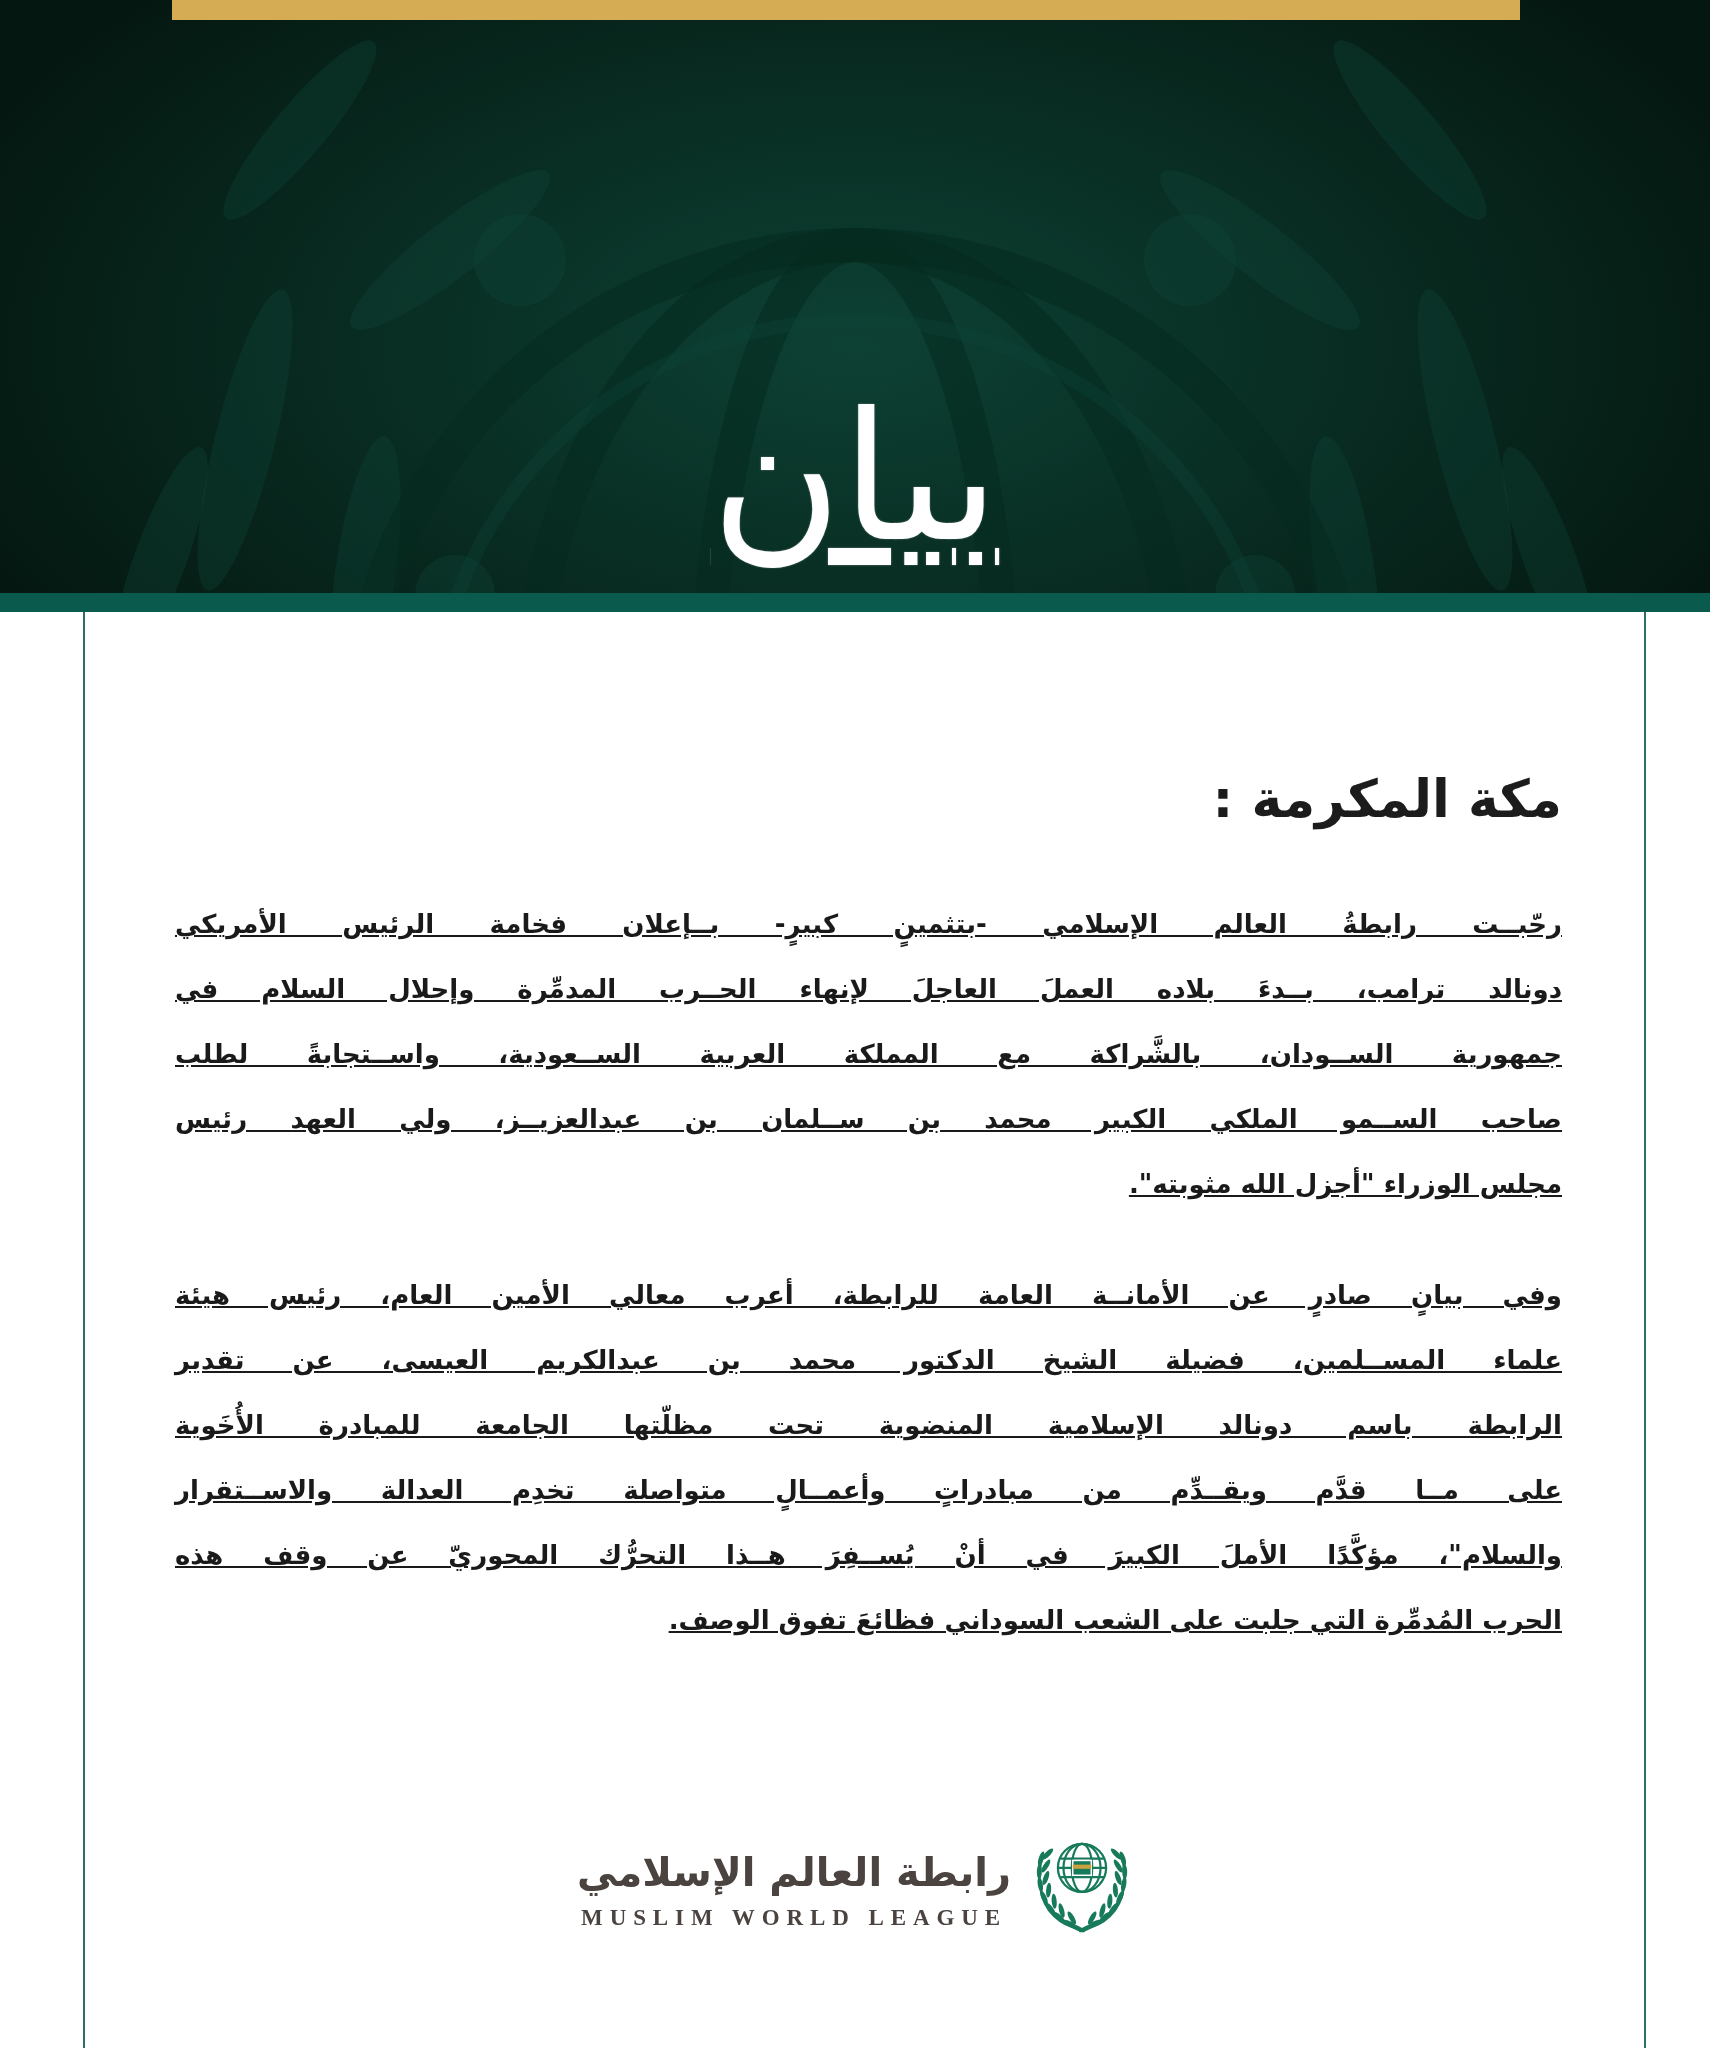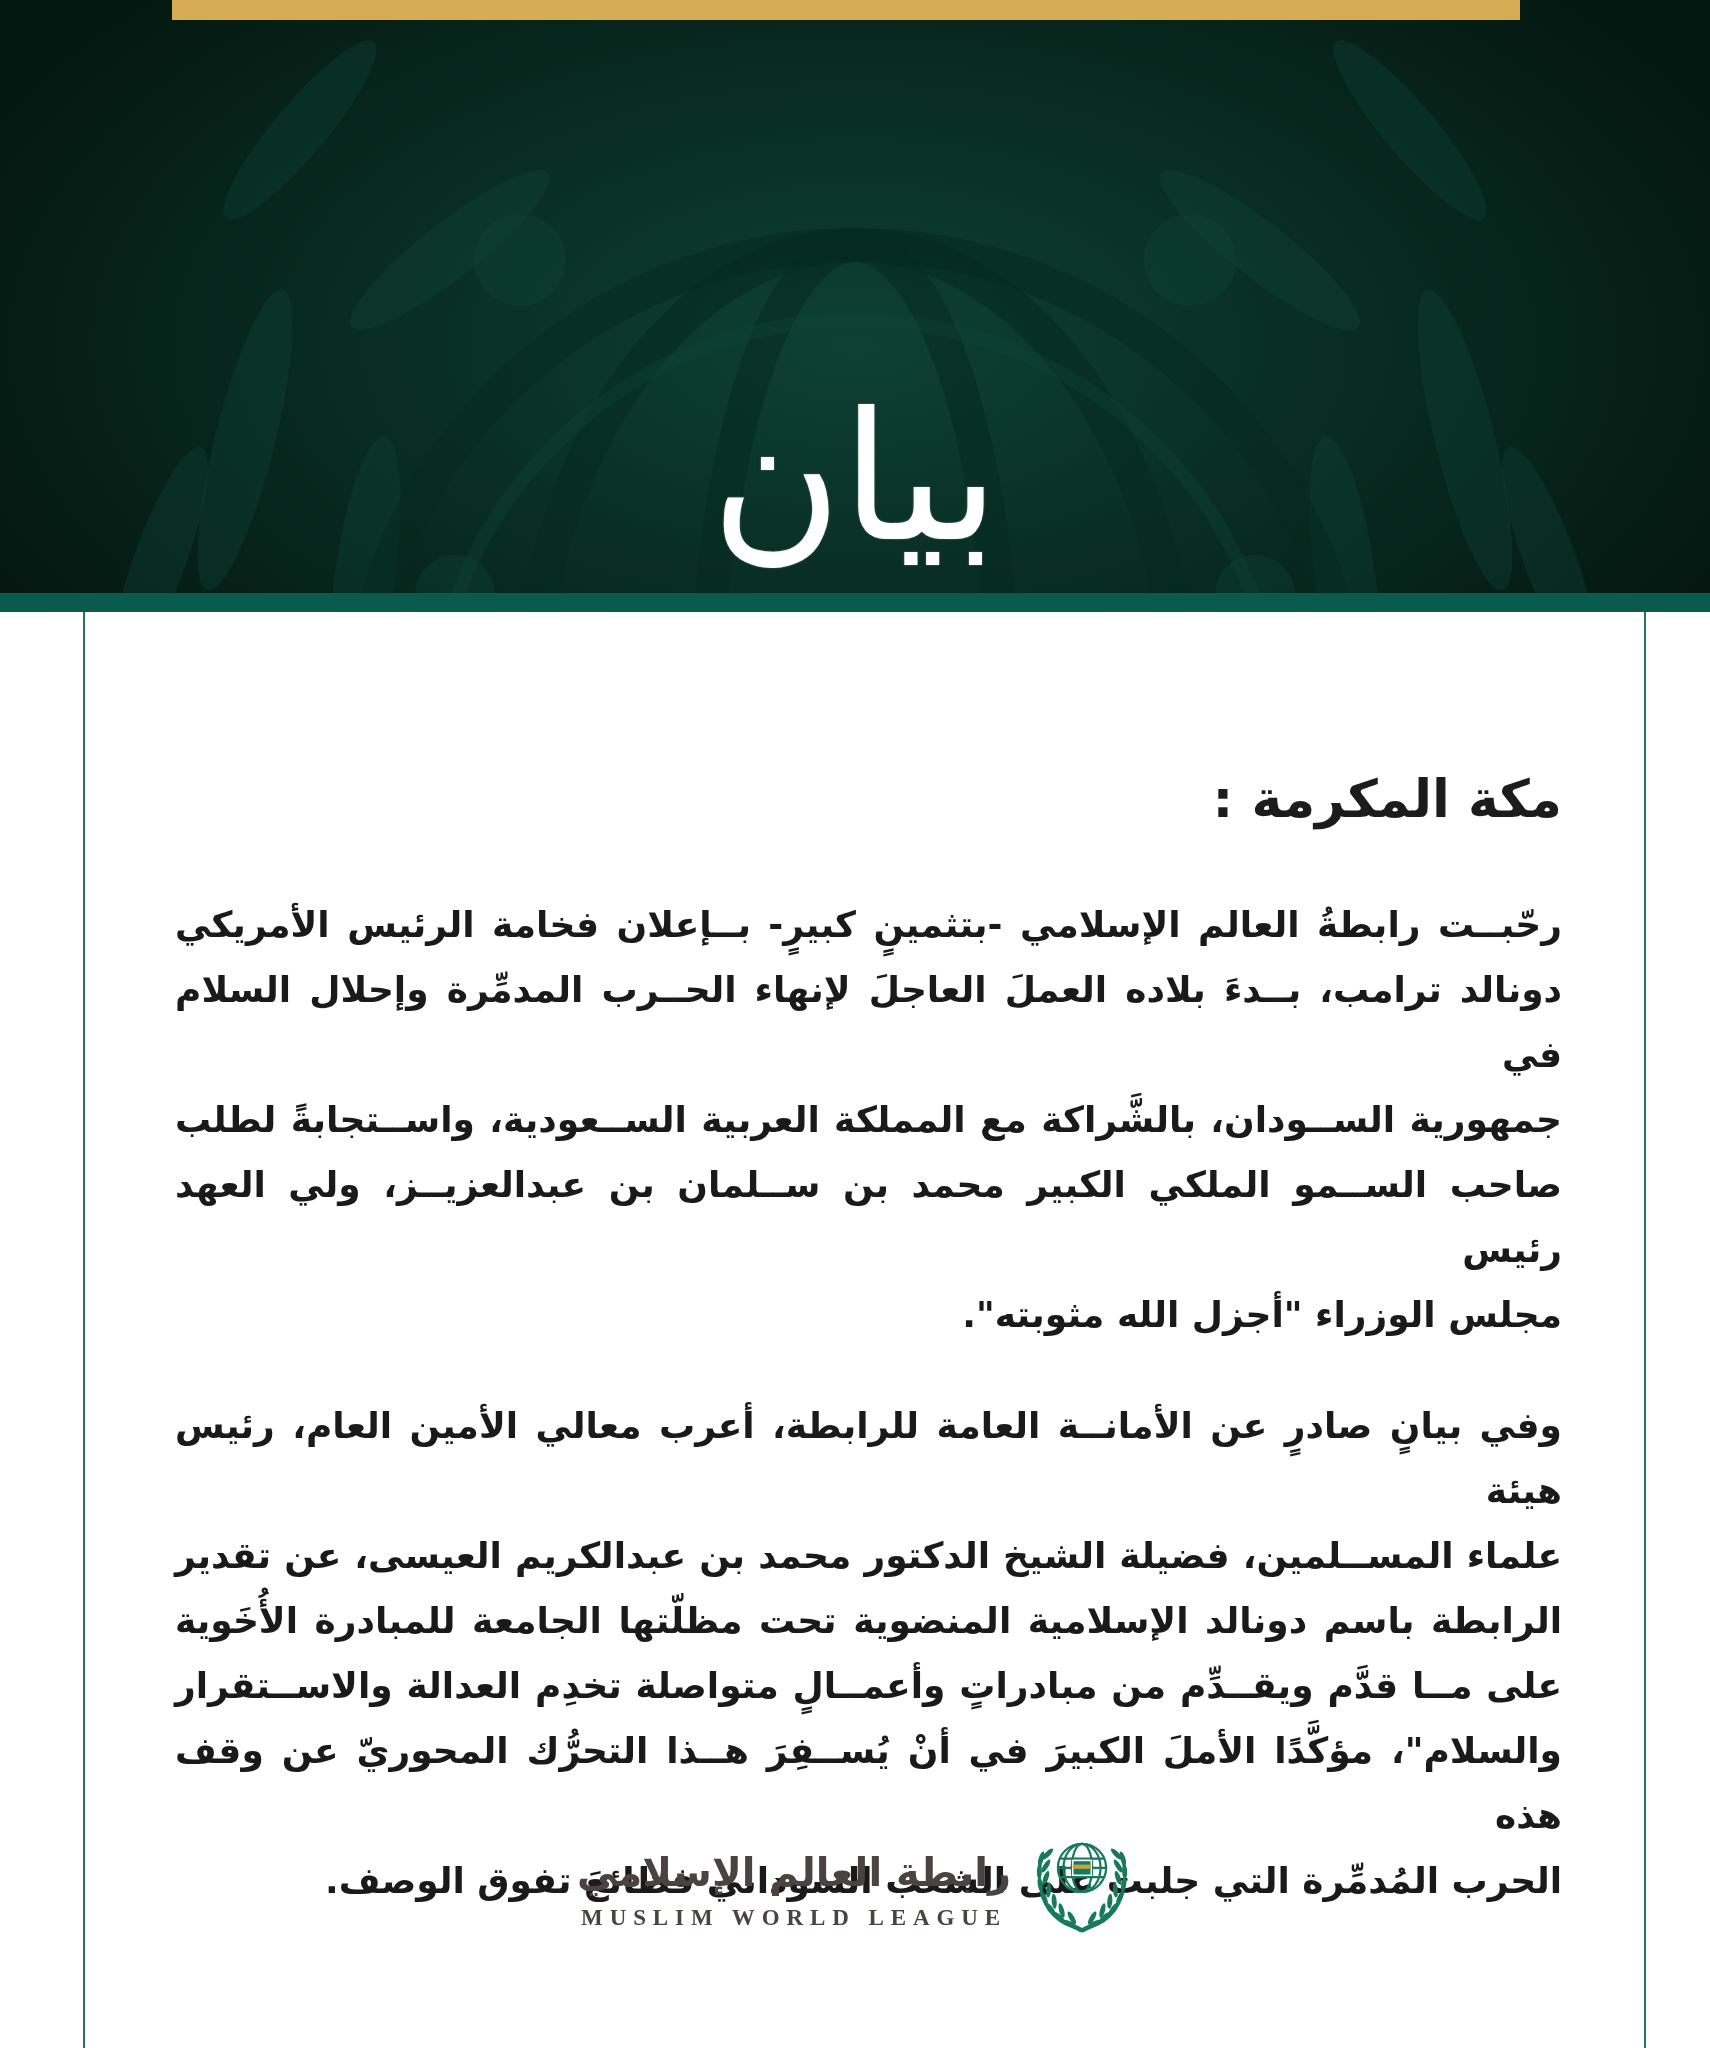--- a/index.html
+++ b/index.html
@@ -20,20 +20,21 @@
   .gold-bar {
     position:absolute; left:172px; top:0; width:1348px; height:20px;
     background:#D5AC54;
   }
   .statement-title {
     position:absolute; left:0; right:0; bottom:8px;
     text-align:center; color:#ffffff;
     font-size:178px; line-height:1.2; font-weight:400;
     direction:rtl;
     text-shadow:0 0 2px rgba(255,255,255,0.35);
+    text-decoration:underline;
   }
 
   
   .teal-band {
     position:absolute; left:0; top:593px; width:1710px; height:19px;
     background:#0B5A4E;
   }
   .side-line {
     position:absolute; top:612px; bottom:0; width:2px;
     background:#2E6F63;
@@ -43,21 +44,21 @@
 
   
   .content {
     position:absolute; top:770px; right:148px; width:1387px;
     direction:rtl; color:#1A1A1A;
   }
   .location {
     margin:0; font-size:52px; line-height:58px; font-weight:700;
     text-align:right; color:#1C1C1C;
   }
-  .para { margin:0; font-size:36px; line-height:65px; font-weight:700; }
+  .para { margin:0; font-size:26px; line-height:65px; font-weight:700;text-decoration:underline; }
   .para.p1 { margin-top:64px; }
   .para.p2 { margin-top:46px; }
   .tline { text-align:justify; text-align-last:justify; white-space:normal; }
   .tline.end { text-align-last:right; }
 
   
   .logo {
     position:absolute; top:1822px; left:50%; transform:translateX(-50%);
     display:flex; flex-direction:row-reverse; align-items:center; gap:20px;
   }

